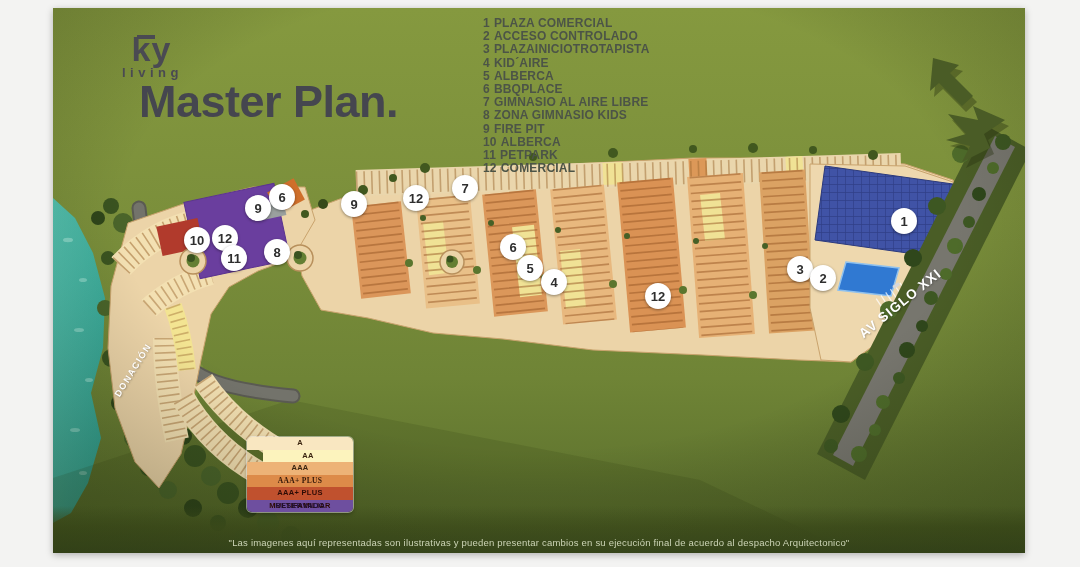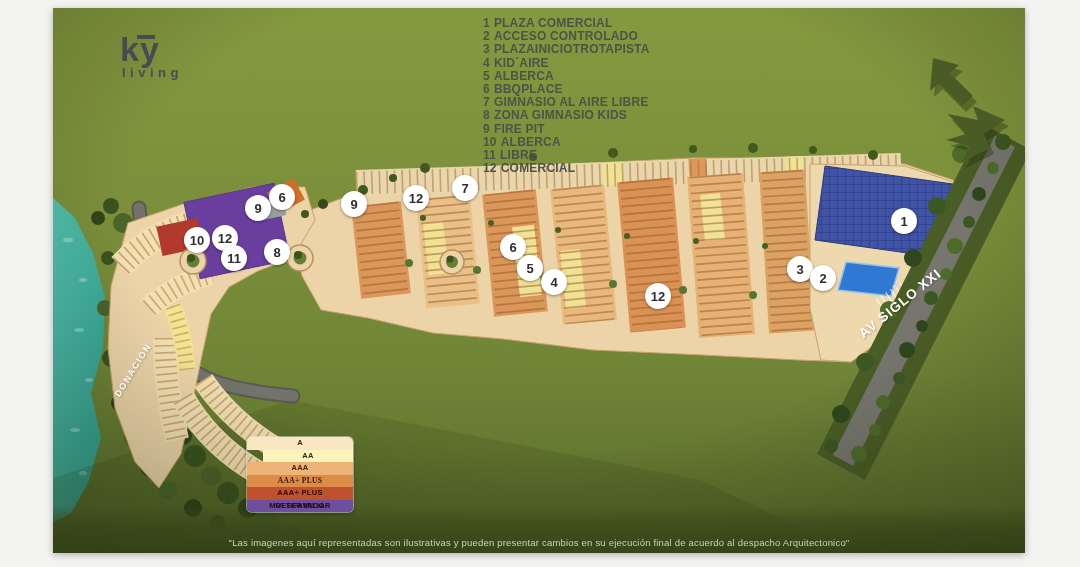--- a/index.html
+++ b/index.html
@@ -9,21 +9,21 @@
   }
   
   #canvas{
     position:absolute;left:53px;top:8px;width:972px;height:545px;
     background:linear-gradient(180deg,#85993f 0%,#7b8f3b 38%,#6f8436 68%,#576b2b 100%);
     box-shadow:0 2px 7px rgba(0,0,0,.28);
     overflow:hidden;
   }
   #site-svg{position:absolute;left:0;top:0;}
   
-  .logo{position:absolute;left:67px;top:26px;color:#4a4a52;}
+  .logo{position:absolute;left:67px;top:26px;color:#4a4a52;text-align:center;}
   .logo-main{font-size:34px;font-weight:bold;letter-spacing:1px;line-height:30px;position:relative;display:inline-block;}
   .logo-bar{position:absolute;left:17px;top:1px;width:18px;height:4px;background:#4a4a52;}
   .logo-sub{font-size:13px;font-weight:bold;letter-spacing:4.5px;margin-top:0;margin-left:2px;}
   
   .title{
     position:absolute;left:86px;top:68px;
     font-size:45px;font-weight:bold;color:#45464f;letter-spacing:-.5px;
   }
   
   .amenities{position:absolute;left:430px;top:9px;}
@@ -268,33 +268,34 @@
     <rect x="0" y="498" width="972" height="47" fill="url(#bandG)"></rect>
     <rect x="0" y="0" width="972" height="545" fill="url(#vign)" pointer-events="none"></rect>
   </svg>
 
   <div class="logo">
     <div class="logo-main">ky</div>
     <div class="logo-bar"></div>
     <div class="logo-sub">living</div>
   </div>
 
+  <div class="title">Master Plan.</div>
 
   <div class="amenities" id="amenities-list">
       <div class="amenity"><span class="am-num">1</span><span>PLAZA COMERCIAL</span></div>
       <div class="amenity"><span class="am-num">2</span><span>ACCESO CONTROLADO</span></div>
       <div class="amenity"><span class="am-num">3</span><span>PLAZAINICIOTROTAPISTA</span></div>
       <div class="amenity"><span class="am-num">4</span><span>KID´AIRE</span></div>
       <div class="amenity"><span class="am-num">5</span><span>ALBERCA</span></div>
       <div class="amenity"><span class="am-num">6</span><span>BBQPLACE</span></div>
       <div class="amenity"><span class="am-num">7</span><span>GIMNASIO AL AIRE LIBRE</span></div>
       <div class="amenity"><span class="am-num">8</span><span>ZONA GIMNASIO KIDS</span></div>
       <div class="amenity"><span class="am-num">9</span><span>FIRE PIT</span></div>
       <div class="amenity"><span class="am-num">10</span><span>ALBERCA</span></div>
-      <div class="amenity"><span class="am-num">11</span><span>LIBRE</span></div>
+      <div class="amenity"><span class="am-num">11</span><span>PETPARK</span></div>
       <div class="amenity"><span class="am-num">12</span><span>COMERCIAL</span></div>
     </div>
 
   <svg class="compass" width="972" height="545" viewBox="0 0 972 545" style="pointer-events:none;">
     <g fill="rgba(40,50,15,.4)" transform="translate(4,6)">
       <path d="M 880,50 L 906,57 L 897,65 L 920,88 L 909,98 L 886,75 L 877,83 Z"></path>
       <path d="M 952,112 L 920,98 L 925,112 L 895,106 L 913,126 L 893,132 L 917,138 L 909,154 L 937,140 L 931,126 Z"></path>
     </g>
     <g fill="#4a5c26">
       <path d="M 880,50 L 906,57 L 897,65 L 920,88 L 909,98 L 886,75 L 877,83 Z"></path>

